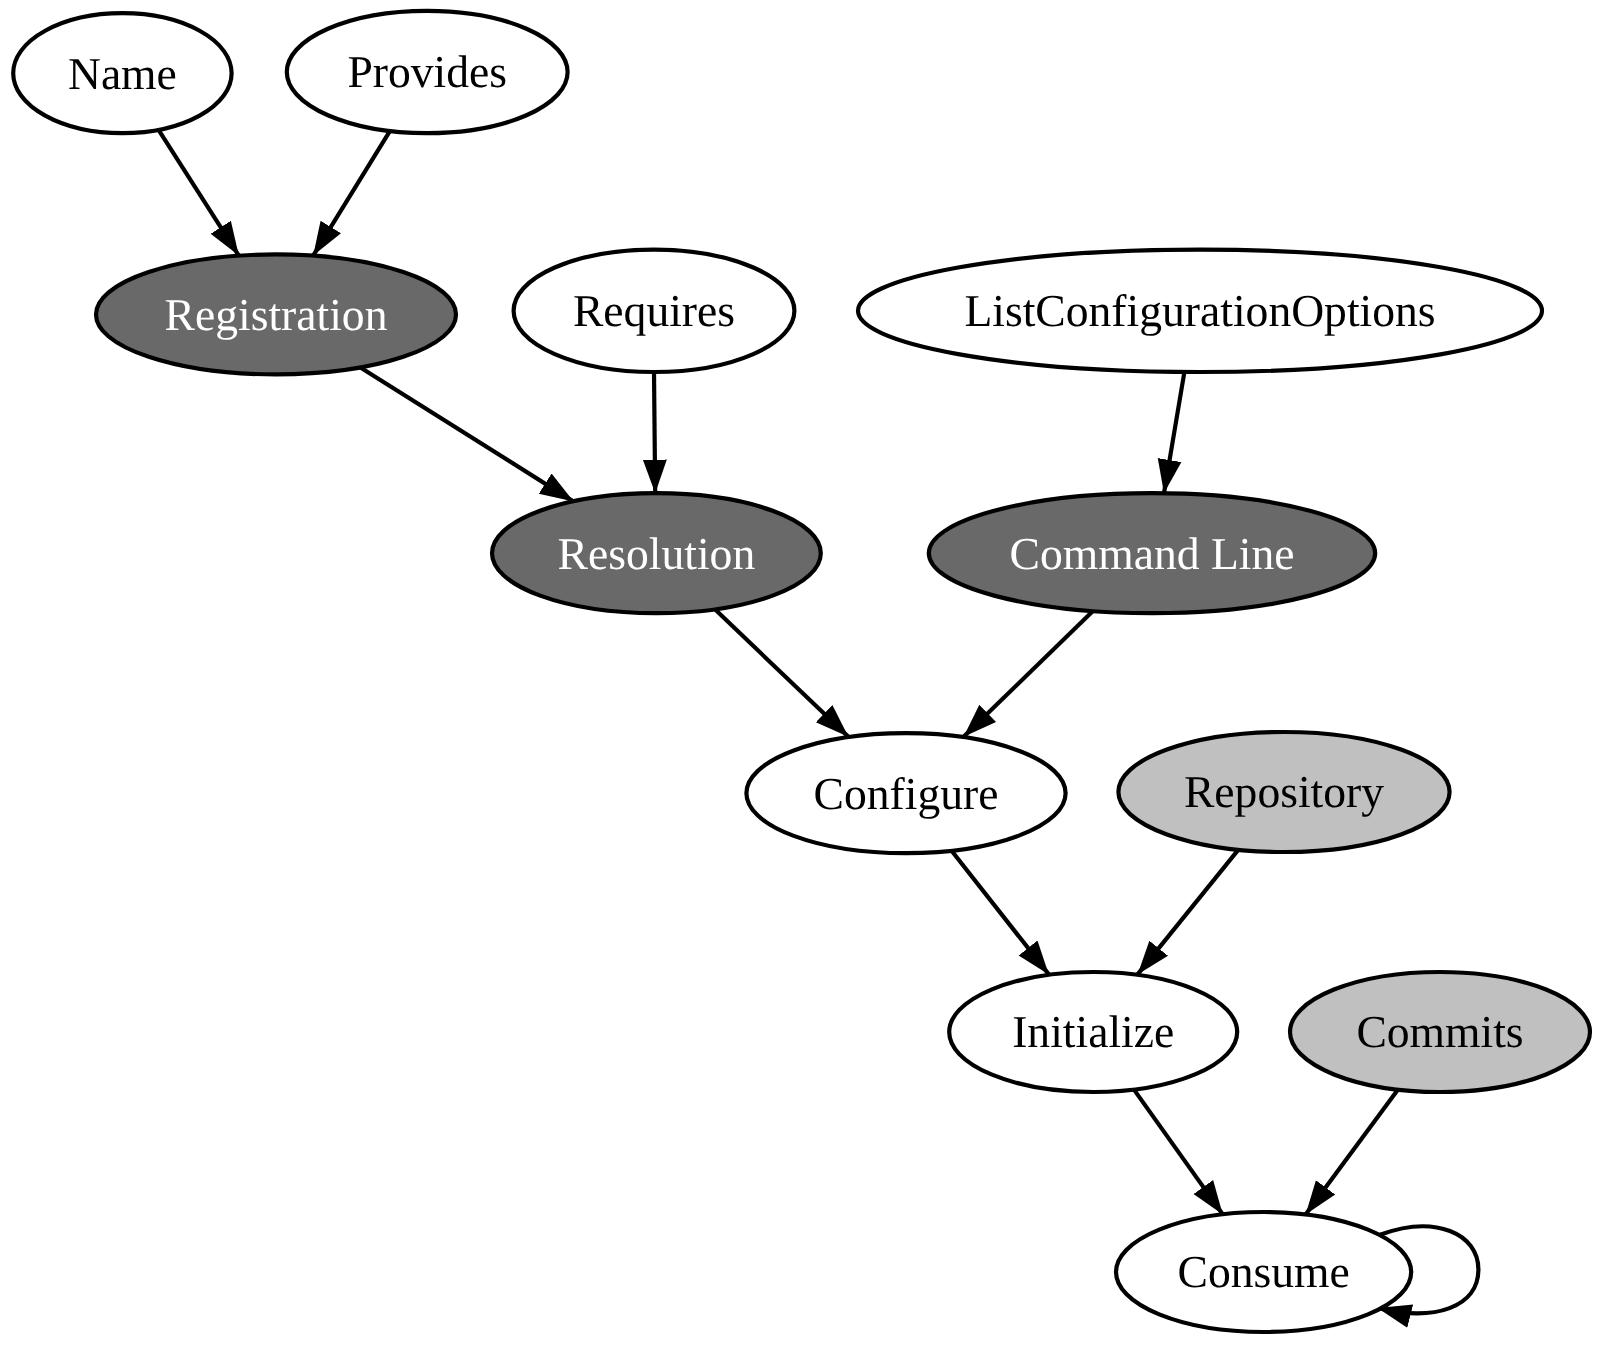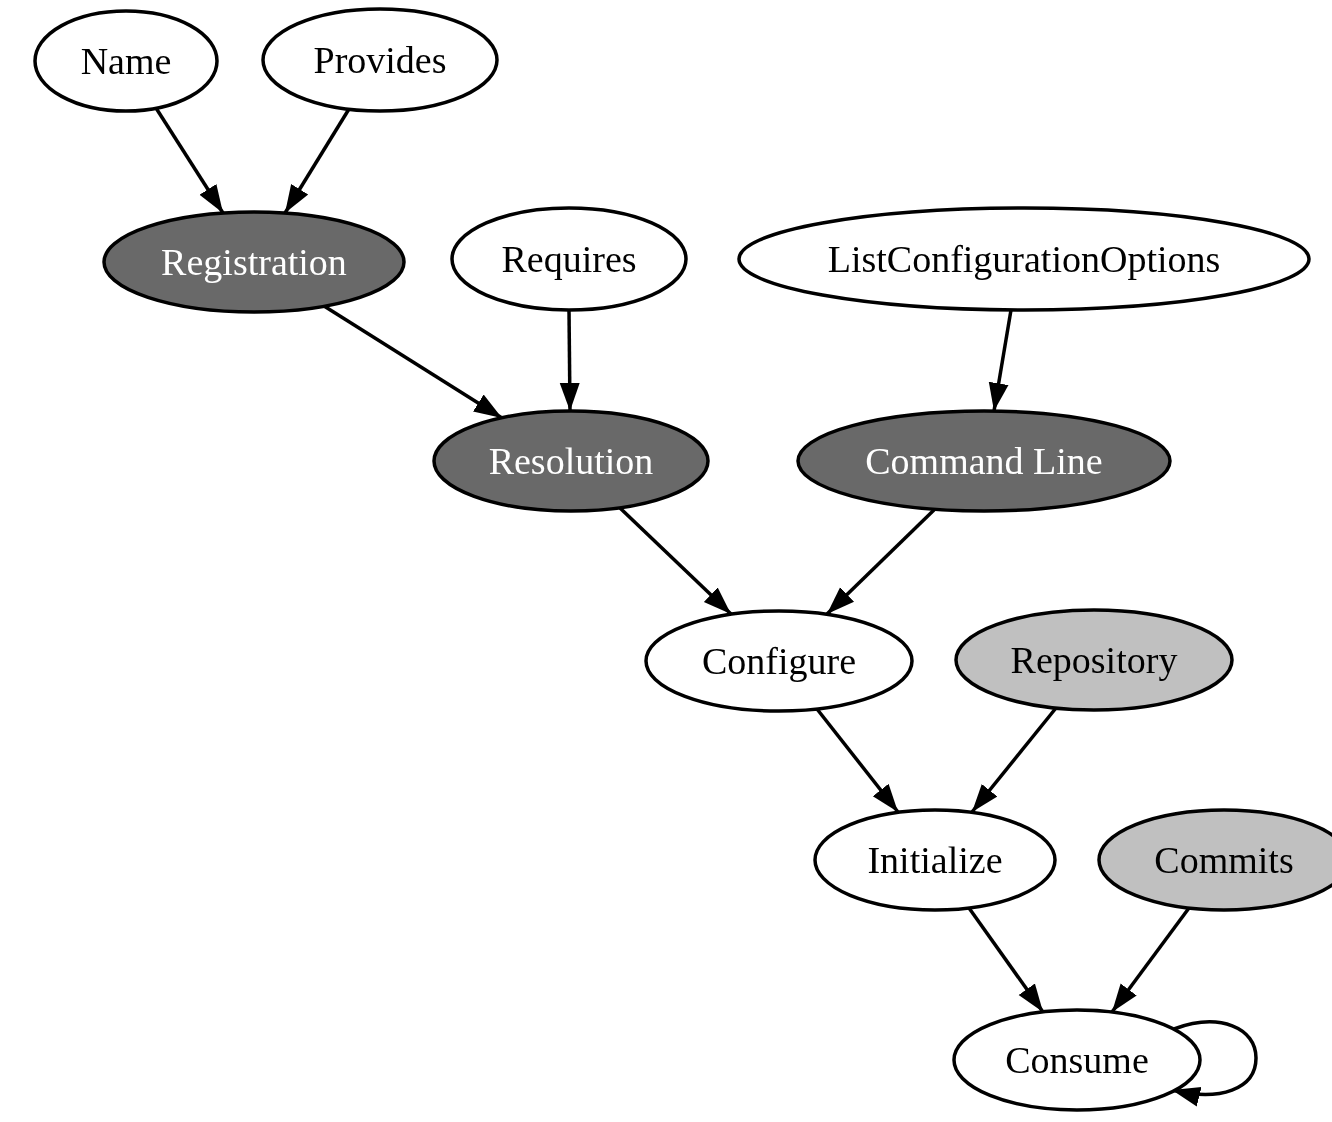--- a/index.html
+++ b/index.html
@@ -6,21 +6,20 @@
     margin: 0;
     padding: 0;
     background: #ffffff;
   }
   .canvas {
     position: relative;
     width: 1116px;
     height: 1122px;
     background: #ffffff;
     font-family: "Liberation Serif", "DejaVu Serif", serif;
-    padding-left: 24px;
   }
   svg.graph {
     display: block;
     width: 1332px;
     height: 1122px;
   }
   .edge {
     fill: none;
     stroke: #000000;
     stroke-width: 3.5;

